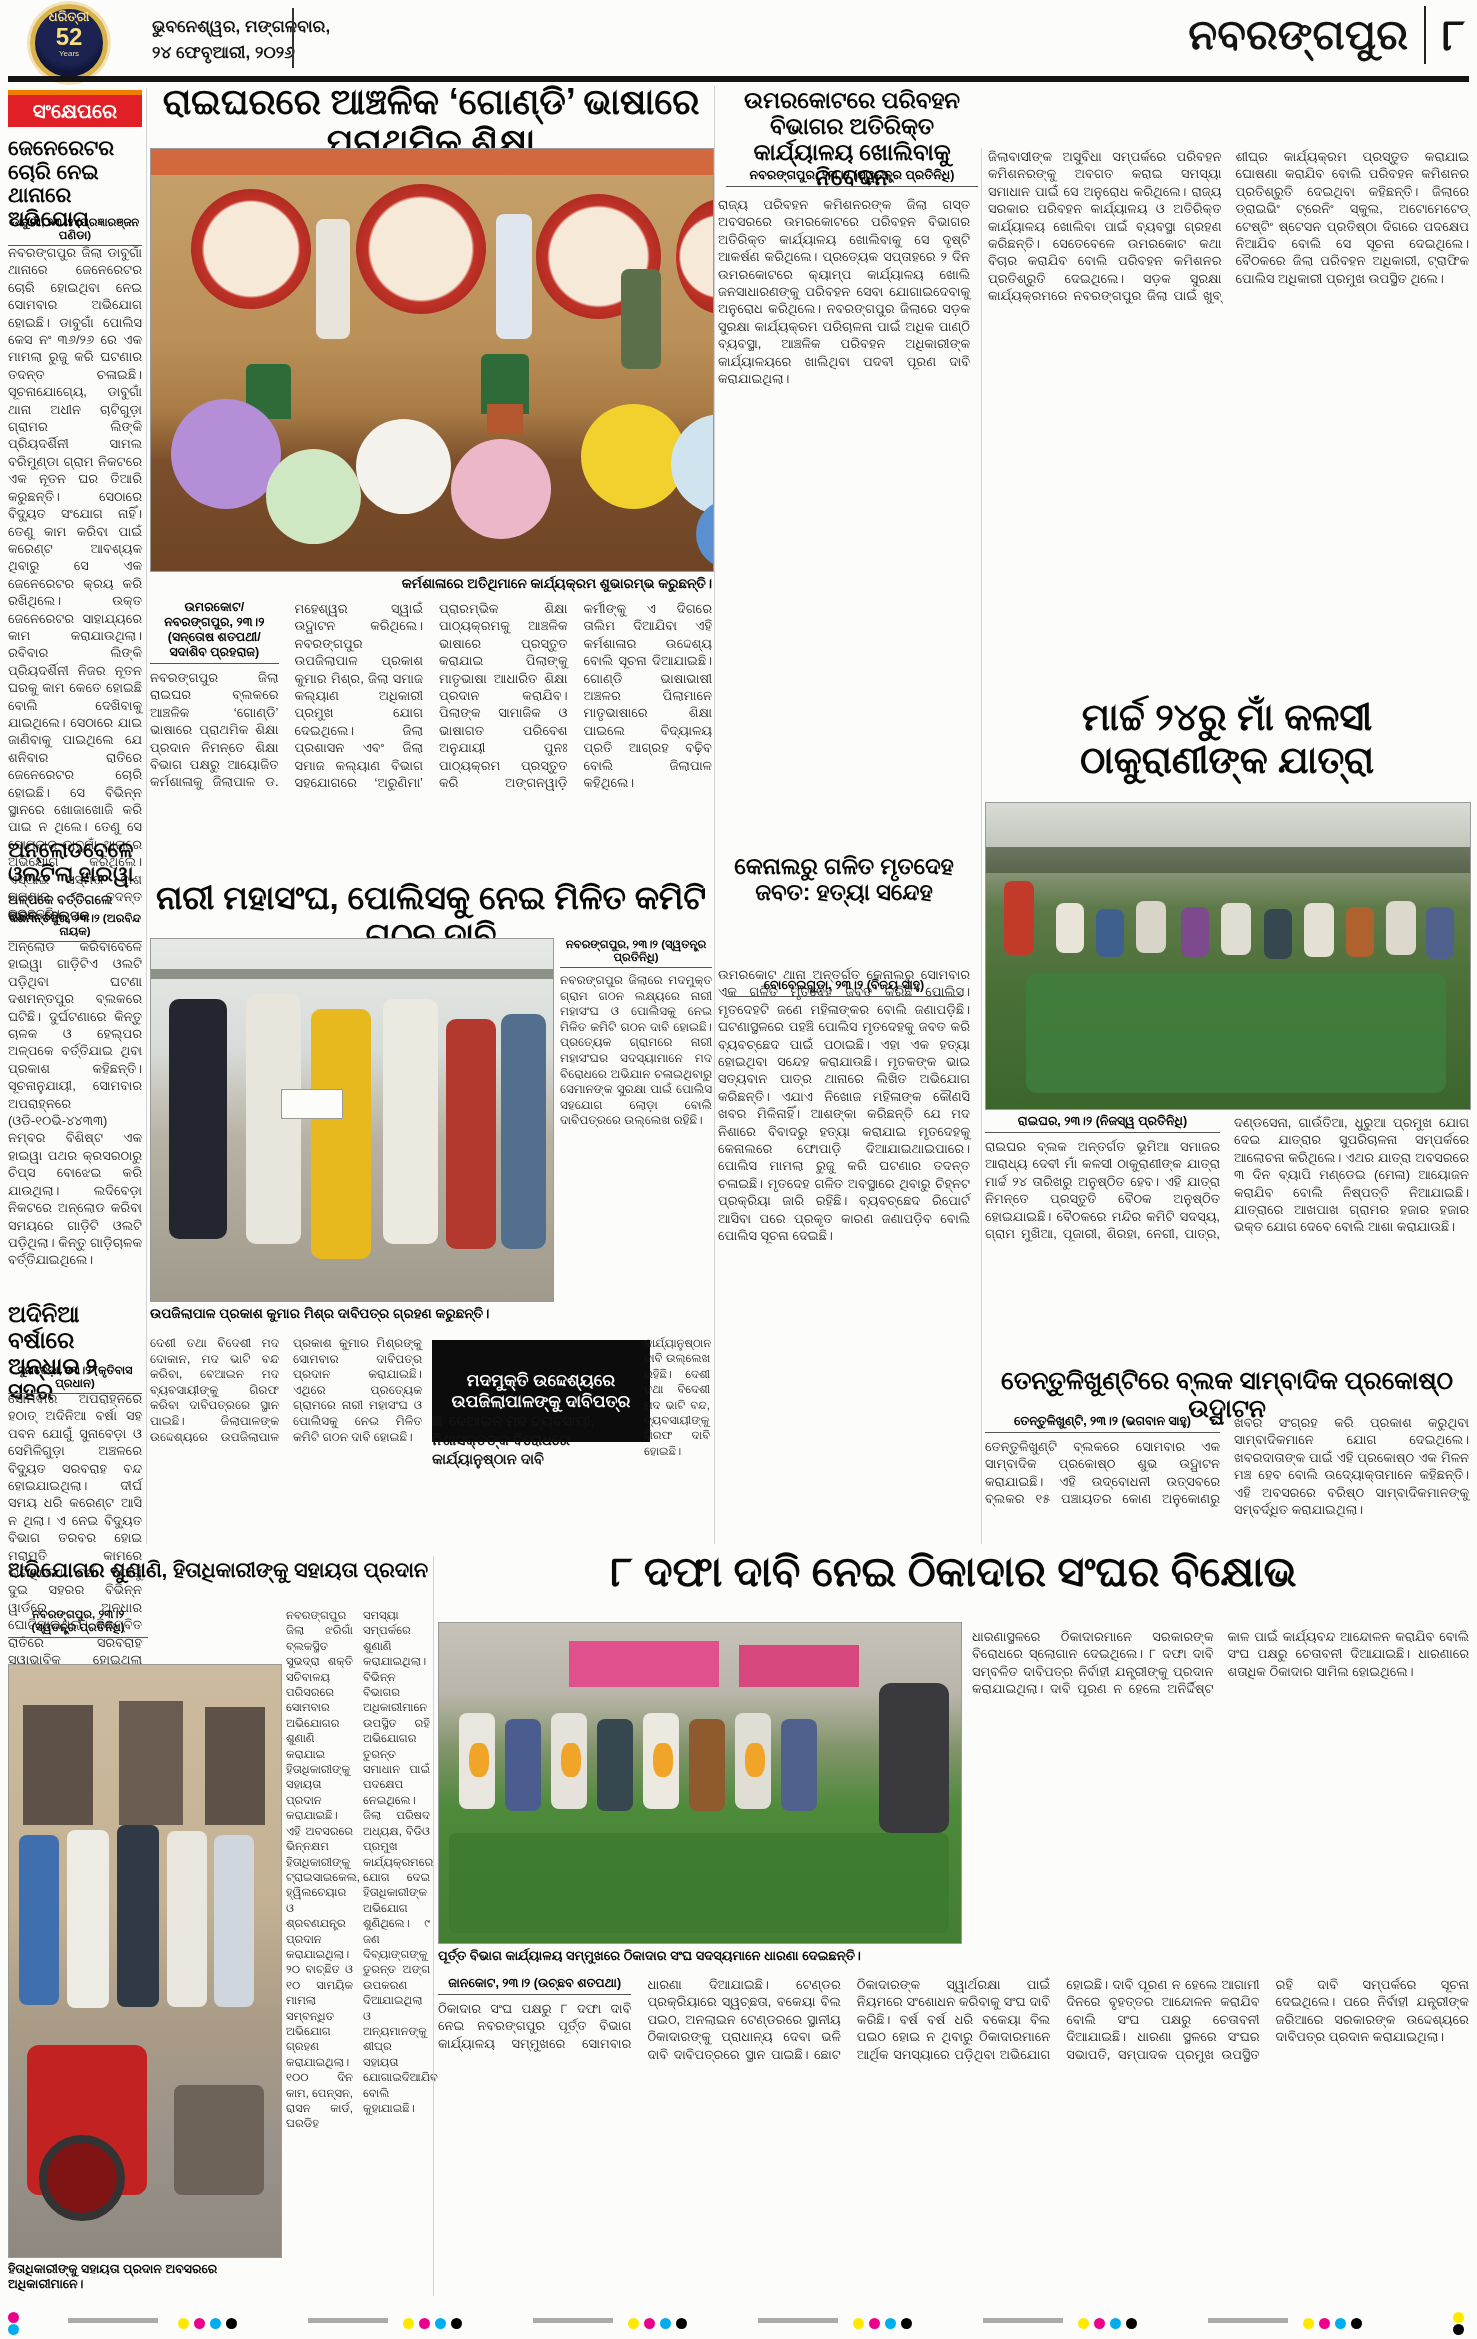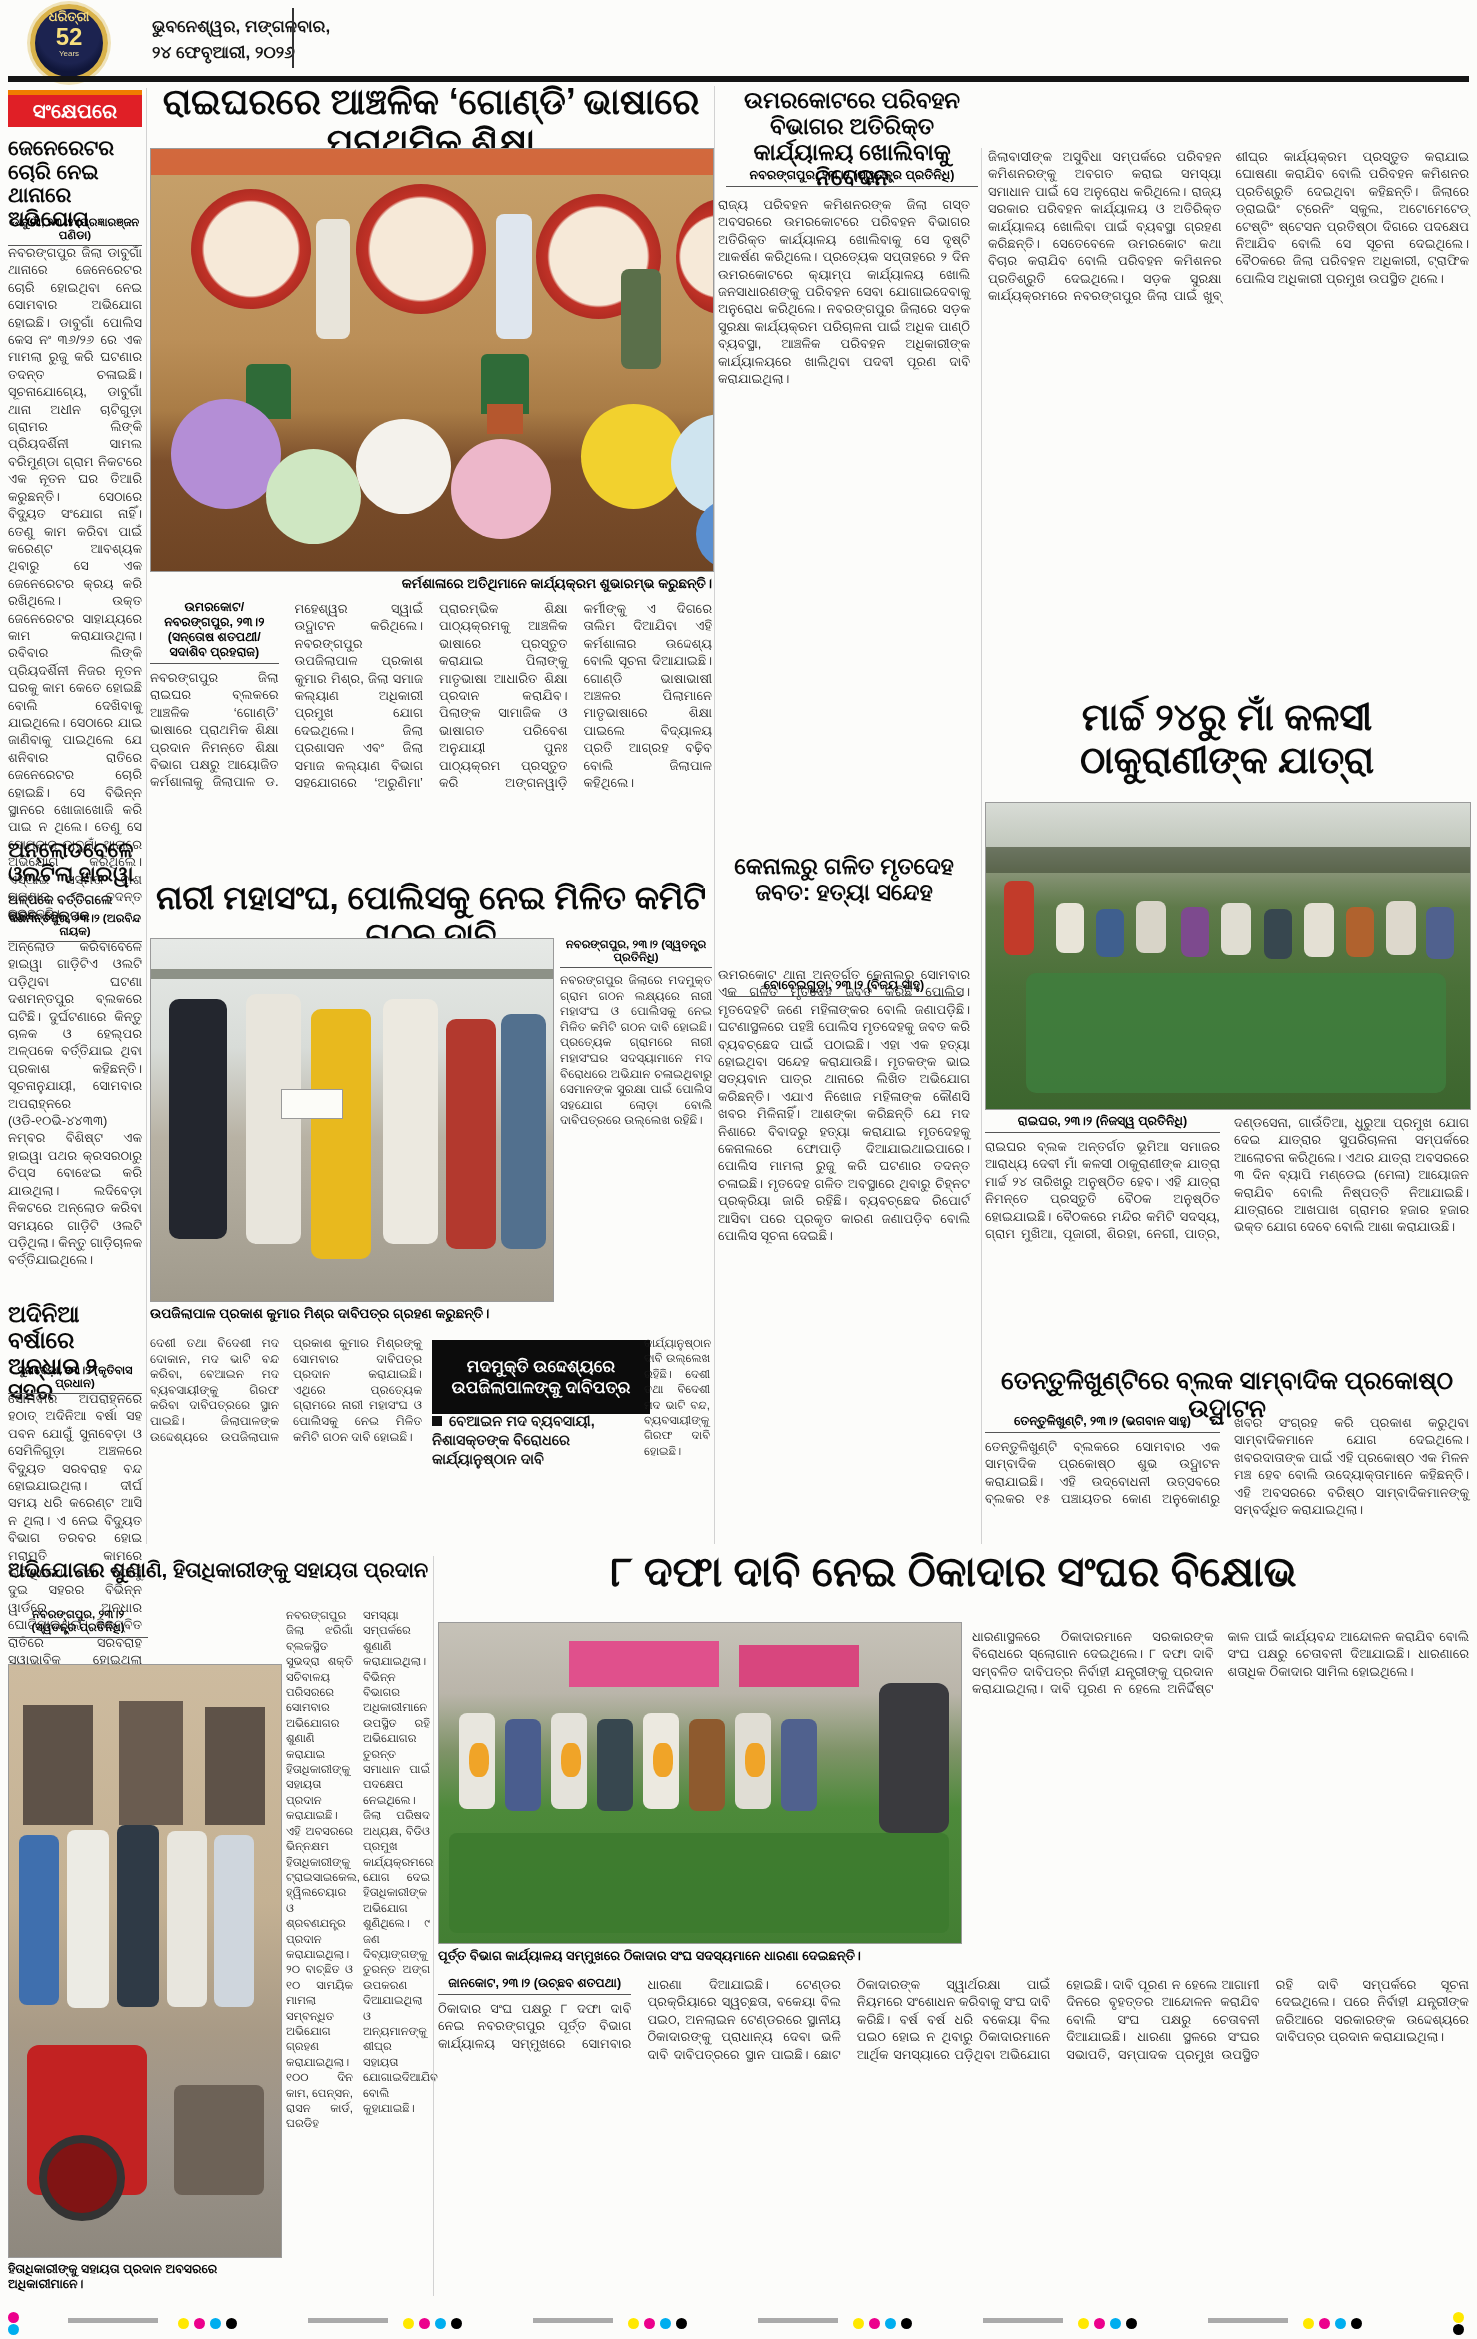--- a/index.html
+++ b/index.html
@@ -16,21 +16,21 @@
   .dateline{font-weight:bold;font-size:12.5px;text-align:center;color:#000;
             border-bottom:1px solid #555;padding-bottom:3px;margin-bottom:5px;break-inside:avoid;}
   .caption{font-weight:bold;font-size:13.5px;color:#000;}
   .photo{border:1px solid #9a9a9a;overflow:hidden;background:#cfc8bb;}
   .photo span{position:absolute;display:block;}
   .vrule{background:#d2d2d2;width:1px;}
   .badge{background:#e01f26;color:#fff;font-weight:bold;font-size:20px;
          display:flex;align-items:center;justify-content:center;}
   .graysub{background:#c9c9c9;font-weight:bold;display:flex;align-items:center;justify-content:center;}
   .blackbox{background:#0c0c0c;color:#fff;font-weight:bold;display:flex;align-items:center;
-            justify-content:center;text-align:center;padding:6px 8px;line-height:1.25;}
+            justify-content:center;text-align:center;padding:20px 8px;line-height:1.25;}
   .dot{display:inline-block;width:11px;height:11px;border-radius:50%;margin-right:5px;vertical-align:middle;}
   .c-c{background:#00aeef}.c-m{background:#ec008c}.c-y{background:#ffe800}.c-k{background:#000}
   .logo-ring{width:68px;height:68px;border-radius:50%;background:radial-gradient(circle at 50% 35%,#1c2350 55%,#10163a 70%);
              border:5px solid #d9b24a;box-shadow:0 0 0 3px #efe2b8;display:flex;flex-direction:column;
              align-items:center;justify-content:flex-start;color:#f5d97a;}
   .sq{display:inline-block;width:10px;height:10px;background:#111;margin-right:7px;}
 </style>
 </head>
 <body>
 
@@ -41,20 +41,25 @@
       <div style="font-size:13px;font-weight:bold;">ଧରିତ୍ରୀ</div>
       <div style="font-size:24px;font-weight:bold;color:#f7df7e;line-height:1;">52</div>
       <div style="font-size:8px;color:#e8d9a0;">Years</div>
     </div>
   </div>
   <div class="abs" style="left:152px;top:14px;font-weight:bold;font-size:17px;line-height:1.5;">
     <div>ଭୁବନେଶ୍ୱର, ମଙ୍ଗଳବାର,</div>
     <div>୨୪ ଫେବୃଆରୀ, ୨୦୨୬</div>
   </div>
   <div class="abs" style="left:292px;top:8px;width:2px;height:60px;background:#333;"></div>
+  <div class="abs" style="right:12px;top:6px;display:flex;align-items:center;gap:16px;">
+    <div style="font-size:42px;font-weight:bold;">ନବରଙ୍ଗପୁର</div>
+    <div style="width:2px;height:58px;background:#222;"></div>
+    <div style="font-size:44px;font-weight:bold;">୮</div>
+  </div>
   <div class="abs" style="left:8px;top:76px;width:1461px;height:6px;background:#151515;"></div>
 
   <div class="abs" style="left:8px;top:90px;width:134px;height:5px;background:#f07c00;"></div>
   <div class="abs badge" style="left:8px;top:95px;width:134px;height:32px;">ସଂକ୍ଷେପରେ</div>
 
   <div class="abs hl" style="left:8px;top:136px;width:134px;font-size:21px;">ଜେନେରେଟର ଚୋରି ନେଇ ଥାନାରେ ଅଭିଯୋଗ</div>
   <div class="abs dateline" style="left:8px;top:216px;width:134px;font-size:11.5px;">ଡାବୁଗାଁ, ୨୩।୨ (ପ୍ରଜ୍ଞାରଞ୍ଜନ ପଣିଡା)</div>
   <div class="abs bodytxt" style="left:8px;top:244px;width:134px;height:586px;">ନବରଙ୍ଗପୁର ଜିଲା ଡାବୁଗାଁ ଥାନାରେ ଜେନେରେଟର ଚୋରି ହୋଇଥିବା ନେଇ ସୋମବାର ଅଭିଯୋଗ ହୋଇଛି। ଡାବୁଗାଁ ପୋଲିସ କେସ ନଂ ୩୬/୨୬ ରେ ଏକ ମାମଲା ରୁଜୁ କରି ଘଟଣାର ତଦନ୍ତ ଚଳାଇଛି। ସୂଚନାଯୋଗ୍ୟେ, ଡାବୁଗାଁ ଥାନା ଅଧୀନ ଚାଟିଗୁଡ଼ା ଗ୍ରାମର ଲିଙ୍କି ପ୍ରିୟଦର୍ଶିନୀ ସାମଲ ବରିମୁଣ୍ଡା ଗ୍ରାମ ନିକଟରେ ଏକ ନୂତନ ଘର ତିଆରି କରୁଛନ୍ତି। ସେଠାରେ ବିଦ୍ୟୁତ ସଂଯୋଗ ନାହିଁ। ତେଣୁ କାମ କରିବା ପାଇଁ କରେଣ୍ଟ ଆବଶ୍ୟକ ଥିବାରୁ ସେ ଏକ ଜେନେରେଟର କ୍ରୟ କରି ରଖିଥିଲେ। ଉକ୍ତ ଜେନେରେଟର ସାହାଯ୍ୟରେ କାମ କରାଯାଉଥିଲା। ରବିବାର ଲିଙ୍କି ପ୍ରିୟଦର୍ଶିନୀ ନିଜର ନୂତନ ଘରକୁ କାମ କେତେ ହୋଇଛି ବୋଲି ଦେଖିବାକୁ ଯାଇଥିଲେ। ସେଠାରେ ଯାଇ ଜାଣିବାକୁ ପାଇଥିଲେ ଯେ ଶନିବାର ରାତିରେ ଜେନେରେଟର ଚୋରି ହୋଇଛି। ସେ ବିଭିନ୍ନ ସ୍ଥାନରେ ଖୋଜାଖୋଜି କରି ପାଇ ନ ଥିଲେ। ତେଣୁ ସେ ସୋମବାର ଡାବୁଗାଁ ଥାନାରେ ଅଭିଯୋଗ କରିଥିଲେ। ଏସ୍‌ଆଇ ସସ୍ମିତା ଦାଶ ଘଟଣାର ତଦନ୍ତ କରୁଛନ୍ତି।</div>
 
   <div class="abs hl" style="left:8px;top:838px;width:134px;font-size:21px;">ଅନ୍‌ଲୋଡବେଳେ ଓଲଟିଲା ହାଇୱା</div>

